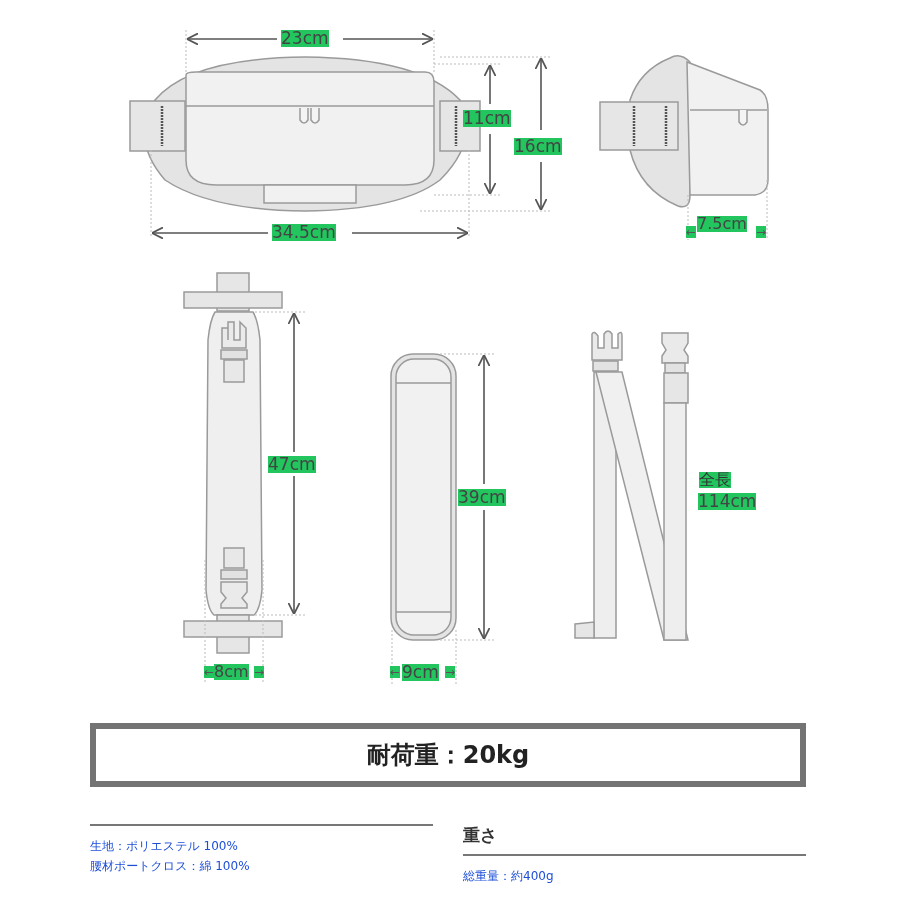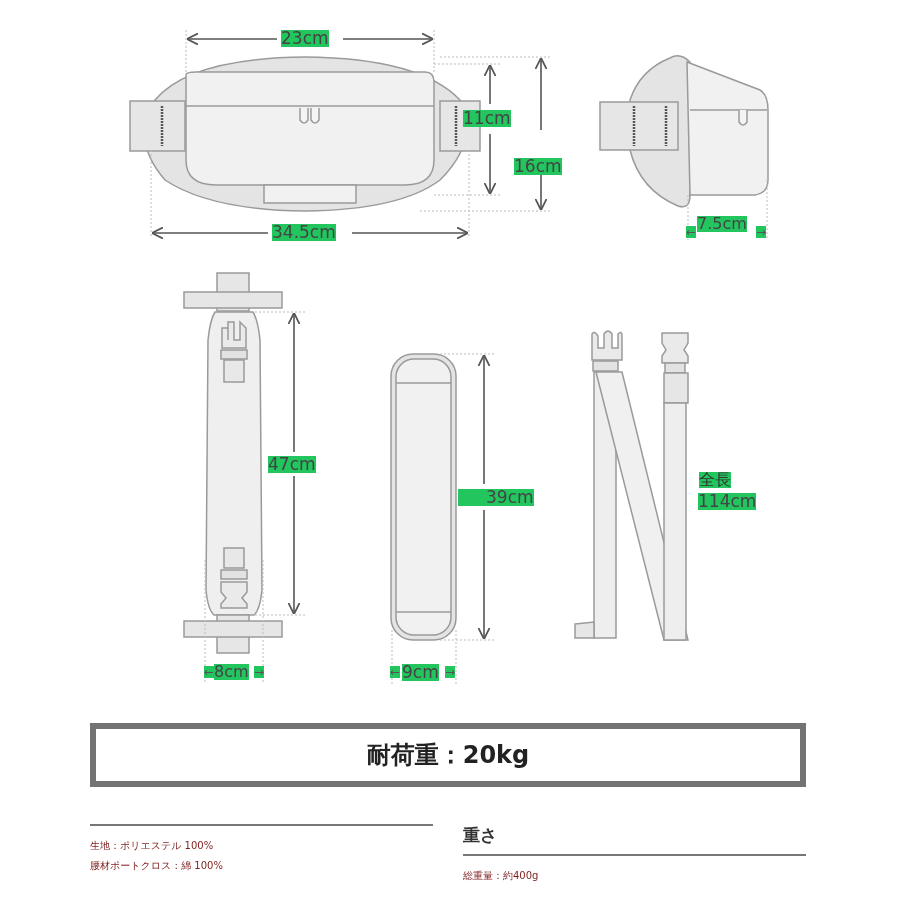--- a/index.html
+++ b/index.html
@@ -11,21 +11,21 @@
   .dim.big { font-size:17px; }
   .dim.sm { font-size:15px; }
   .load-box { position:absolute; left:90px; top:723px; width:716px; height:64px;
               border:6px solid #737373; box-sizing:border-box;
               display:flex; align-items:center; justify-content:center; }
   .load-text { font-size:24px; font-weight:bold; color:#222;
                font-family:"DejaVu Sans","Liberation Sans",sans-serif; }
   .spec-col { position:absolute; top:824px; width:343px; }
   .spec-title { font-size:17px; font-weight:bold; color:#333; height:30px; line-height:22px; }
   .spec-rule { height:2px; background:#777; }
-  .spec-line { font-size:10px; color:#7f1d1d; margin-top:10px; line-height:20px; white-space:nowrap; }
+  .spec-line { font-size:12px; color:#1d4ed8; margin-top:10px; line-height:20px; white-space:nowrap; }
   .spec-line + .spec-line { margin-top:0; }
 </style>
 </head>
 <body>
 
 <svg class="diagram" width="900" height="900" viewBox="0 0 900 900">
   <defs>
     <marker id="ah" viewBox="0 0 10 10" refX="9" refY="5" markerWidth="7" markerHeight="7" orient="auto-start-reverse">
       <path d="M0,0 L10,5 L0,10" fill="none" stroke="#555" stroke-width="1.6"></path>
     </marker>
@@ -142,32 +142,32 @@
     <path d="M662,333 L688,333 L688,343 L684,350 L688,356 L688,363 L662,363 L662,356 L666,350 L662,343 Z" fill="#eaeaea"></path>
     <rect x="665" y="363" width="20" height="10" fill="#e2e2e2"></rect>
     <rect x="664" y="373" width="24" height="30" fill="#e6e6e6"></rect>
 
     <rect x="664" y="403" width="22" height="237" fill="#eeeeee"></rect>
   </g>
 </svg>
 
 <div class="dim big" style="left:281px; top:30px;">23cm</div>
 <div class="dim big" style="left:463px; top:110px;">11cm</div>
-<div class="dim big" style="left:514px; top:138px;margin-top:20px;">16cm</div>
+<div class="dim big" style="left:514px; top:138px;">16cm</div>
 <div class="dim big" style="left:272px; top:224px;">34.5cm</div>
 <div class="dim sm" style="left:697px; top:216px; font-size:16px;text-align:right;">7.5cm</div>
 <span class="dim" style="left:686px; top:226px; font-size:12px; color:#555;">←</span>
 <span class="dim" style="left:756px; top:226px; font-size:12px; color:#555;">→</span>
 
 <div class="dim big" style="left:268px; top:456px;">47cm</div>
 <span class="dim" style="left:204px; top:666px; font-size:12px; color:#555;">←</span>
 <div class="dim sm" style="left:214px; top:664px; font-size:16px;">8cm</div>
 <span class="dim" style="left:254px; top:666px; font-size:12px; color:#555;">→</span>
 
-<div class="dim big" style="left:458px; top:489px;padding-left:28px;">39cm</div>
+<div class="dim big" style="left:458px; top:489px;">39cm</div>
 <span class="dim" style="left:390px; top:666px; font-size:12px; color:#555;">←</span>
 <div class="dim sm" style="left:402px; top:664px; font-size:17px;text-align:center;">9cm</div>
 <span class="dim" style="left:445px; top:666px; font-size:12px; color:#555;">→</span>
 
 <div class="dim" style="left:699px; top:472px; font-size:16px; color:#333;">全長</div>
 <div class="dim big" style="left:698px; top:493px;">114cm</div>
 
 <div class="load-box">
   <span class="load-text">耐荷重：20kg</span>
 </div>

